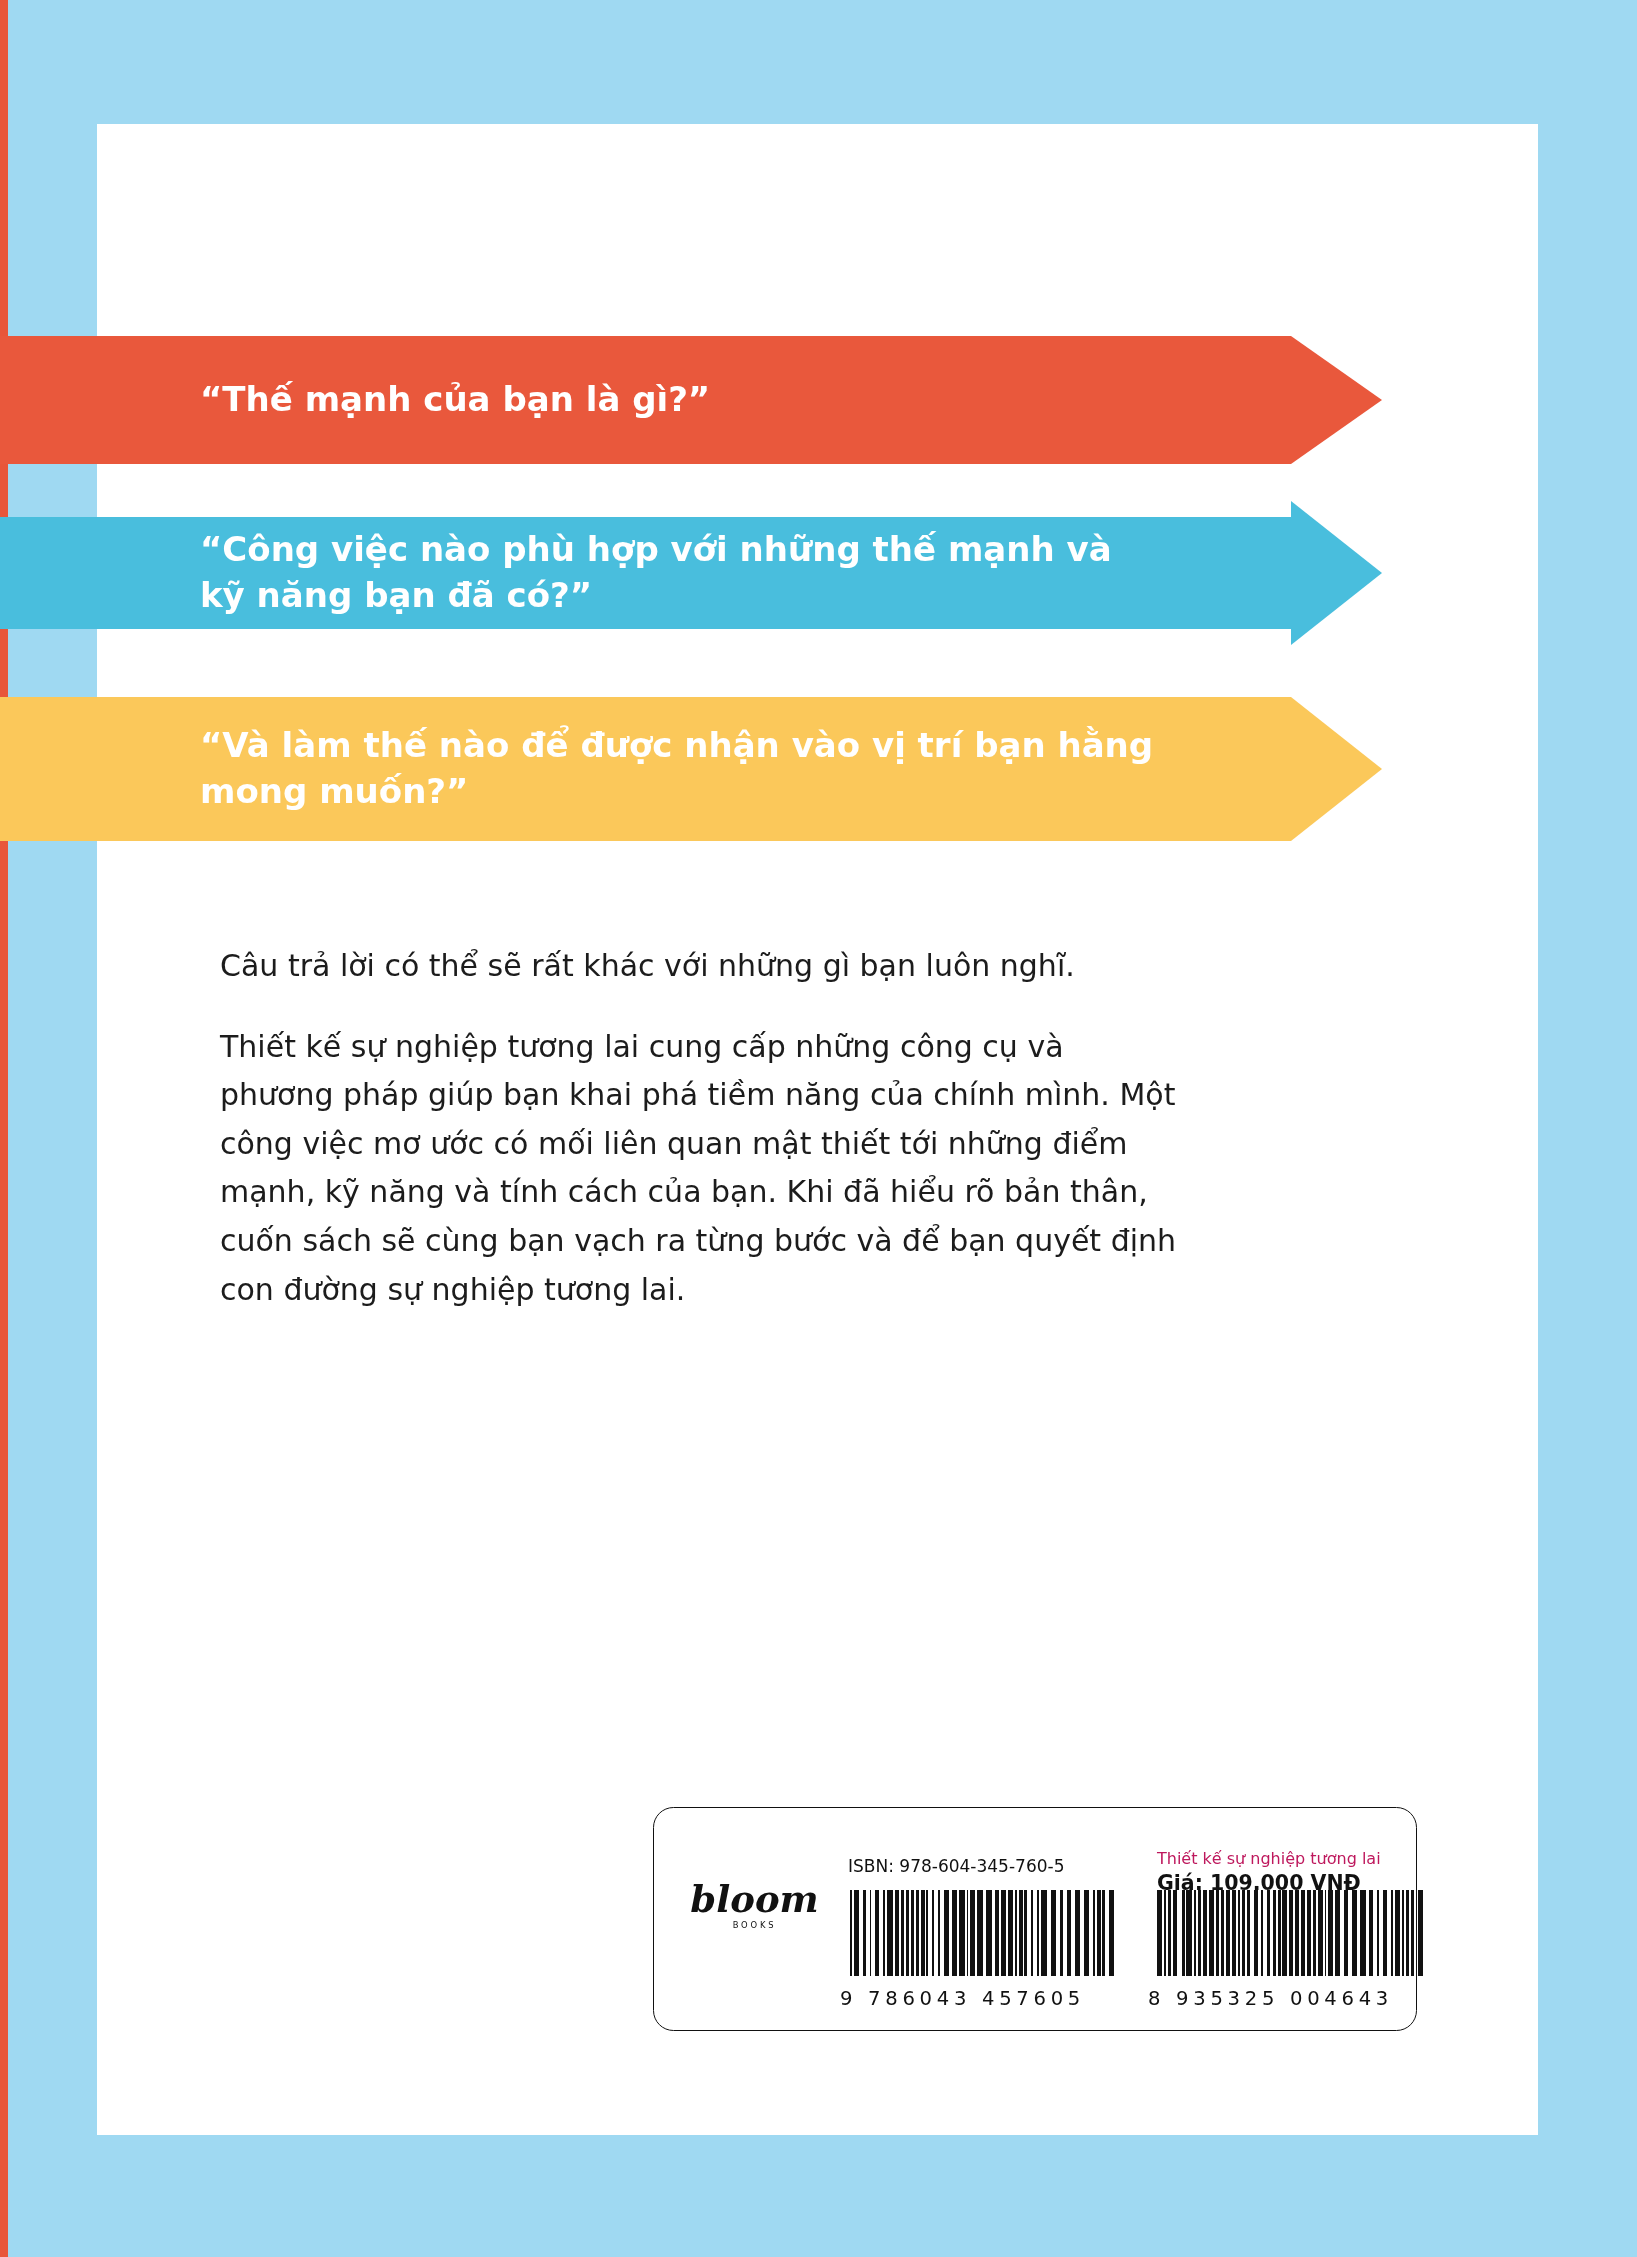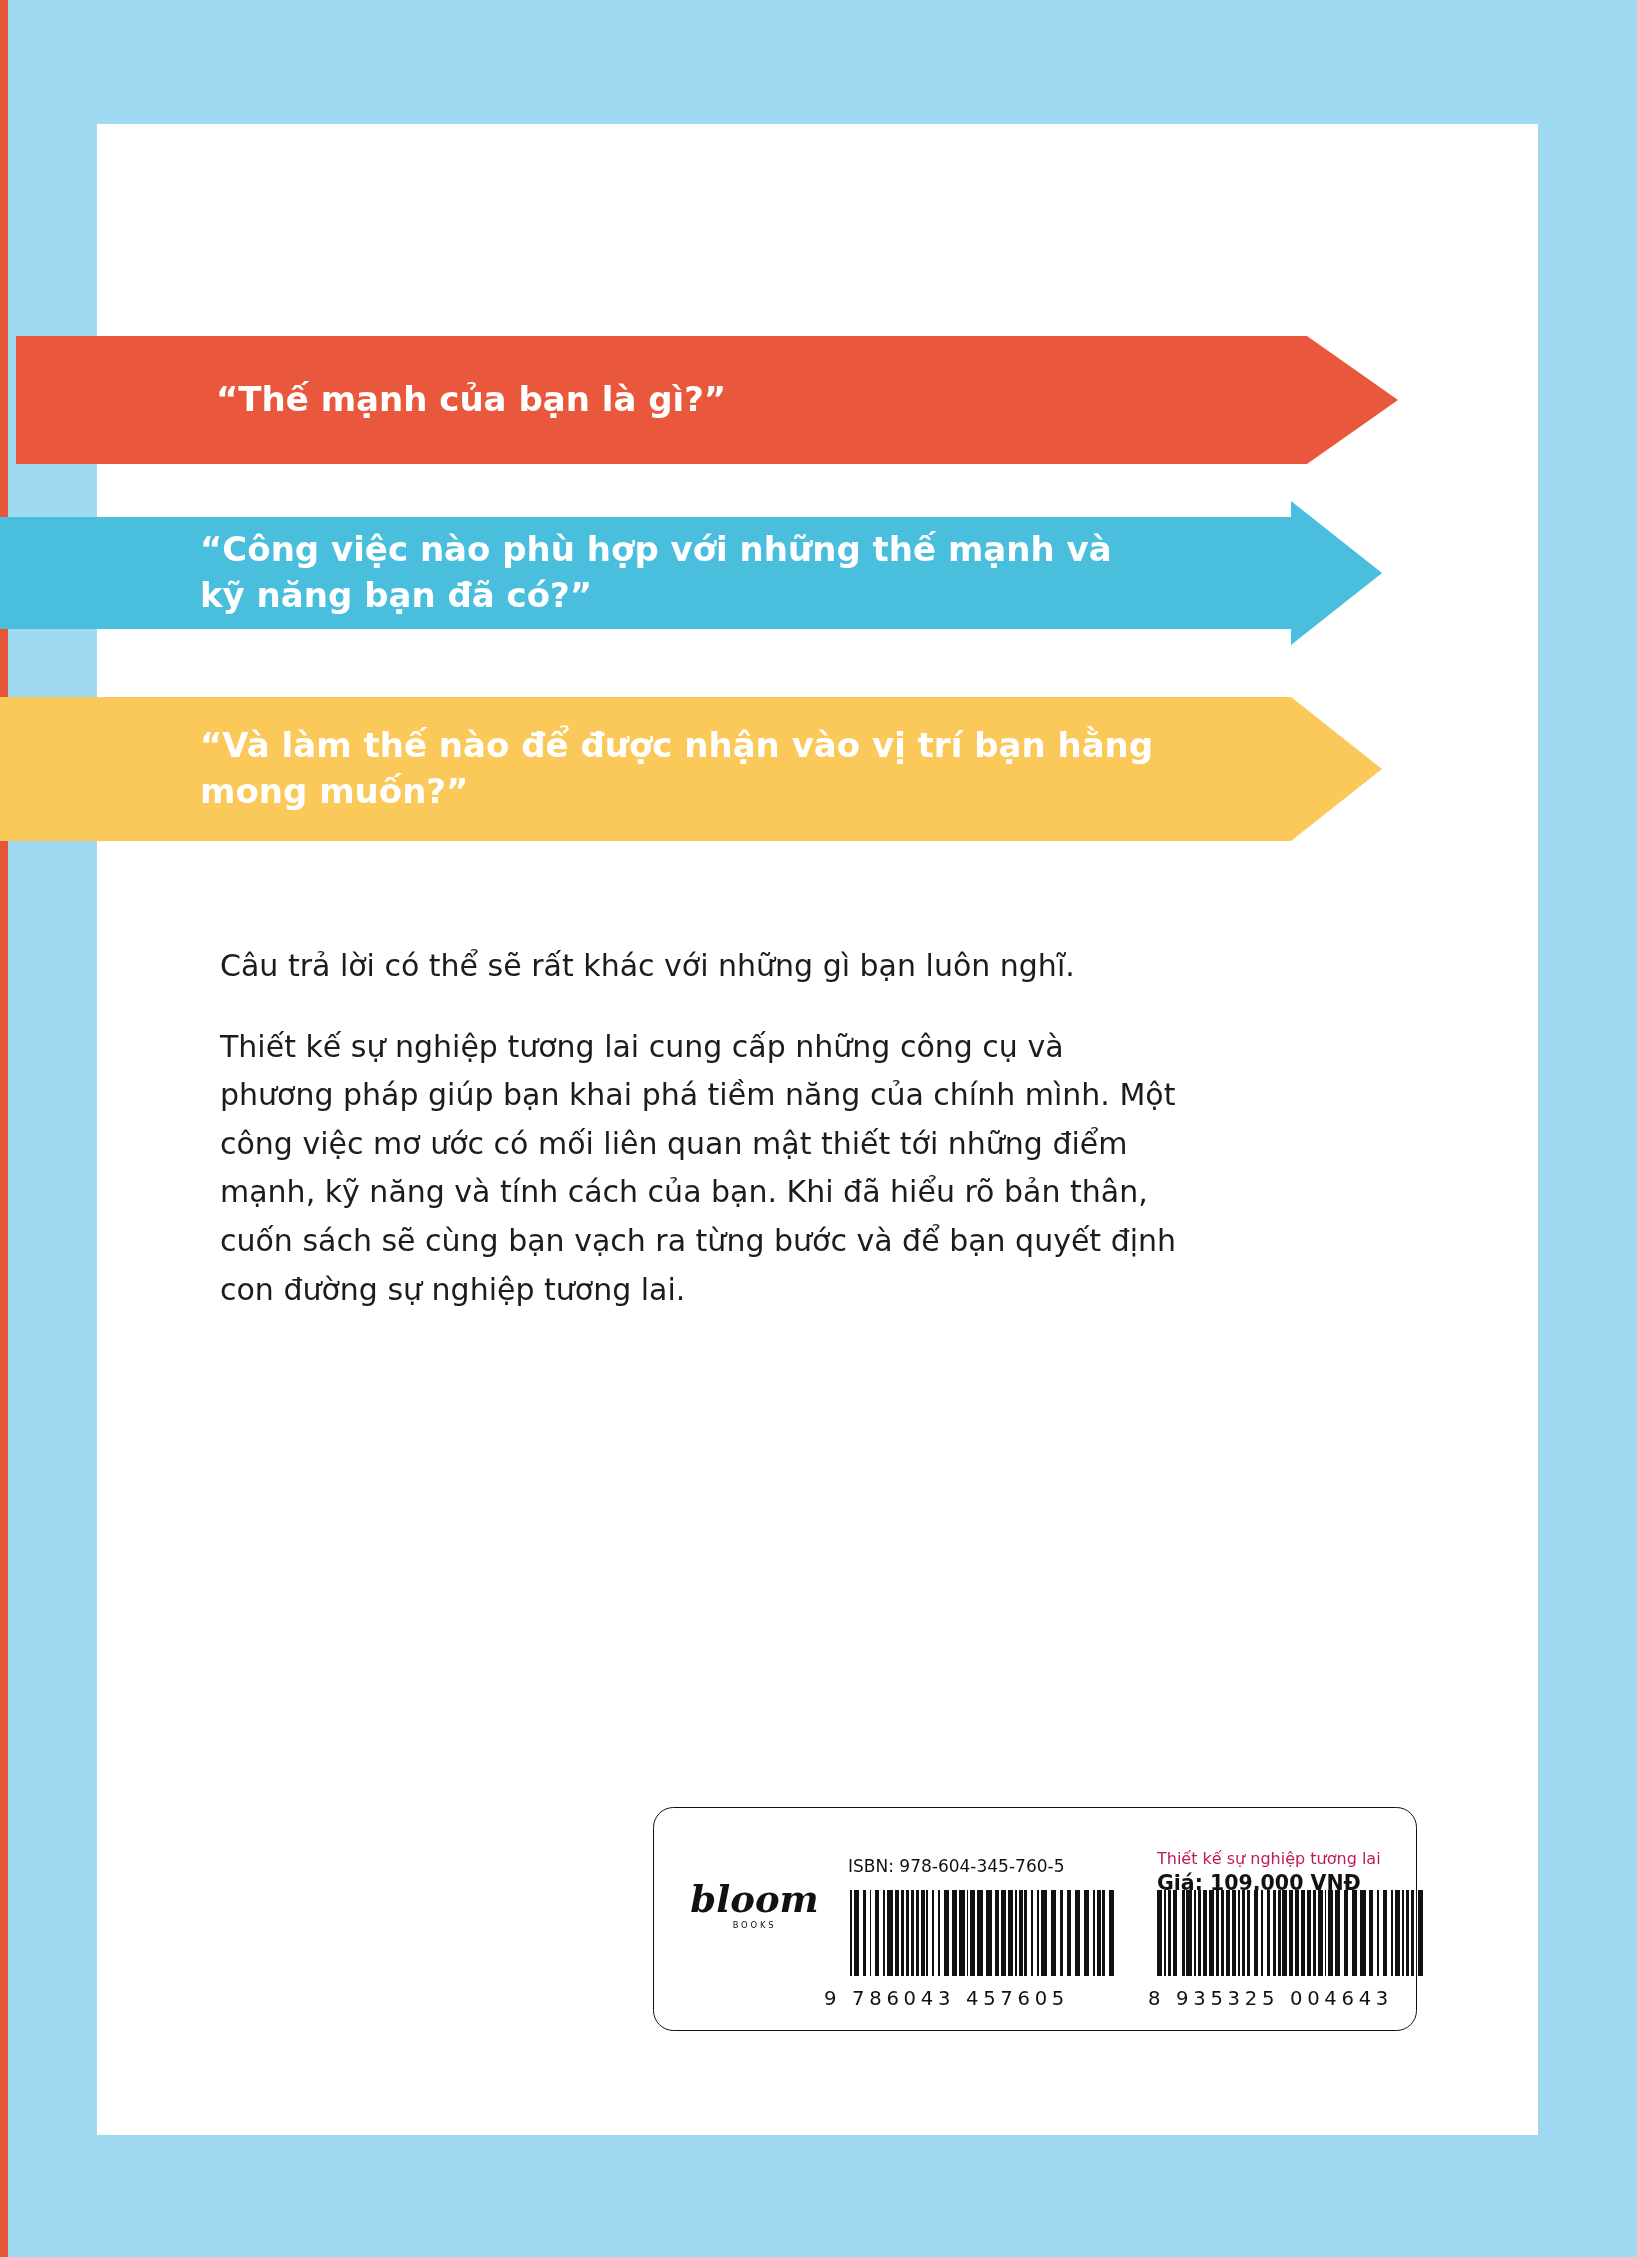--- a/index.html
+++ b/index.html
@@ -63,21 +63,21 @@
   }
   .band-text {
     font-weight: bold;
     color: #ffffff;
     line-height: 1.35;
     white-space: pre-line;
   }
 
   
   #band-1 {
-    left: 16px;
+    left: 0px;
     top: 336px;
     width: 1382px;
     height: 128px;
   }
   #band-1 .band-body {
     background: #e9583c;
     width: 1291px;
     padding-left: 200px;
   }
   #band-1 .band-tip {
@@ -234,21 +234,21 @@
     margin-right: 1.9px;
   }
   .barcode-digits {
     position: absolute;
     font-size: 19.6px;
     letter-spacing: 4.7px;
     color: #111;
     white-space: nowrap;
   }
   #barcode-1 { left: 196px; top: 82px; width: 270px; }
-  #barcode-1-digits { left: 170px; top: 179px; }
+  #barcode-1-digits { left: 186px; top: 179px; }
   #barcode-2 { left: 503px; top: 82px; width: 270px; }
   #barcode-2-digits { left: 494px; top: 179px; }
 </style>
 </head>
 <body>
 
 <div id="page">
 
   <div id="left-stripe"></div>
 

